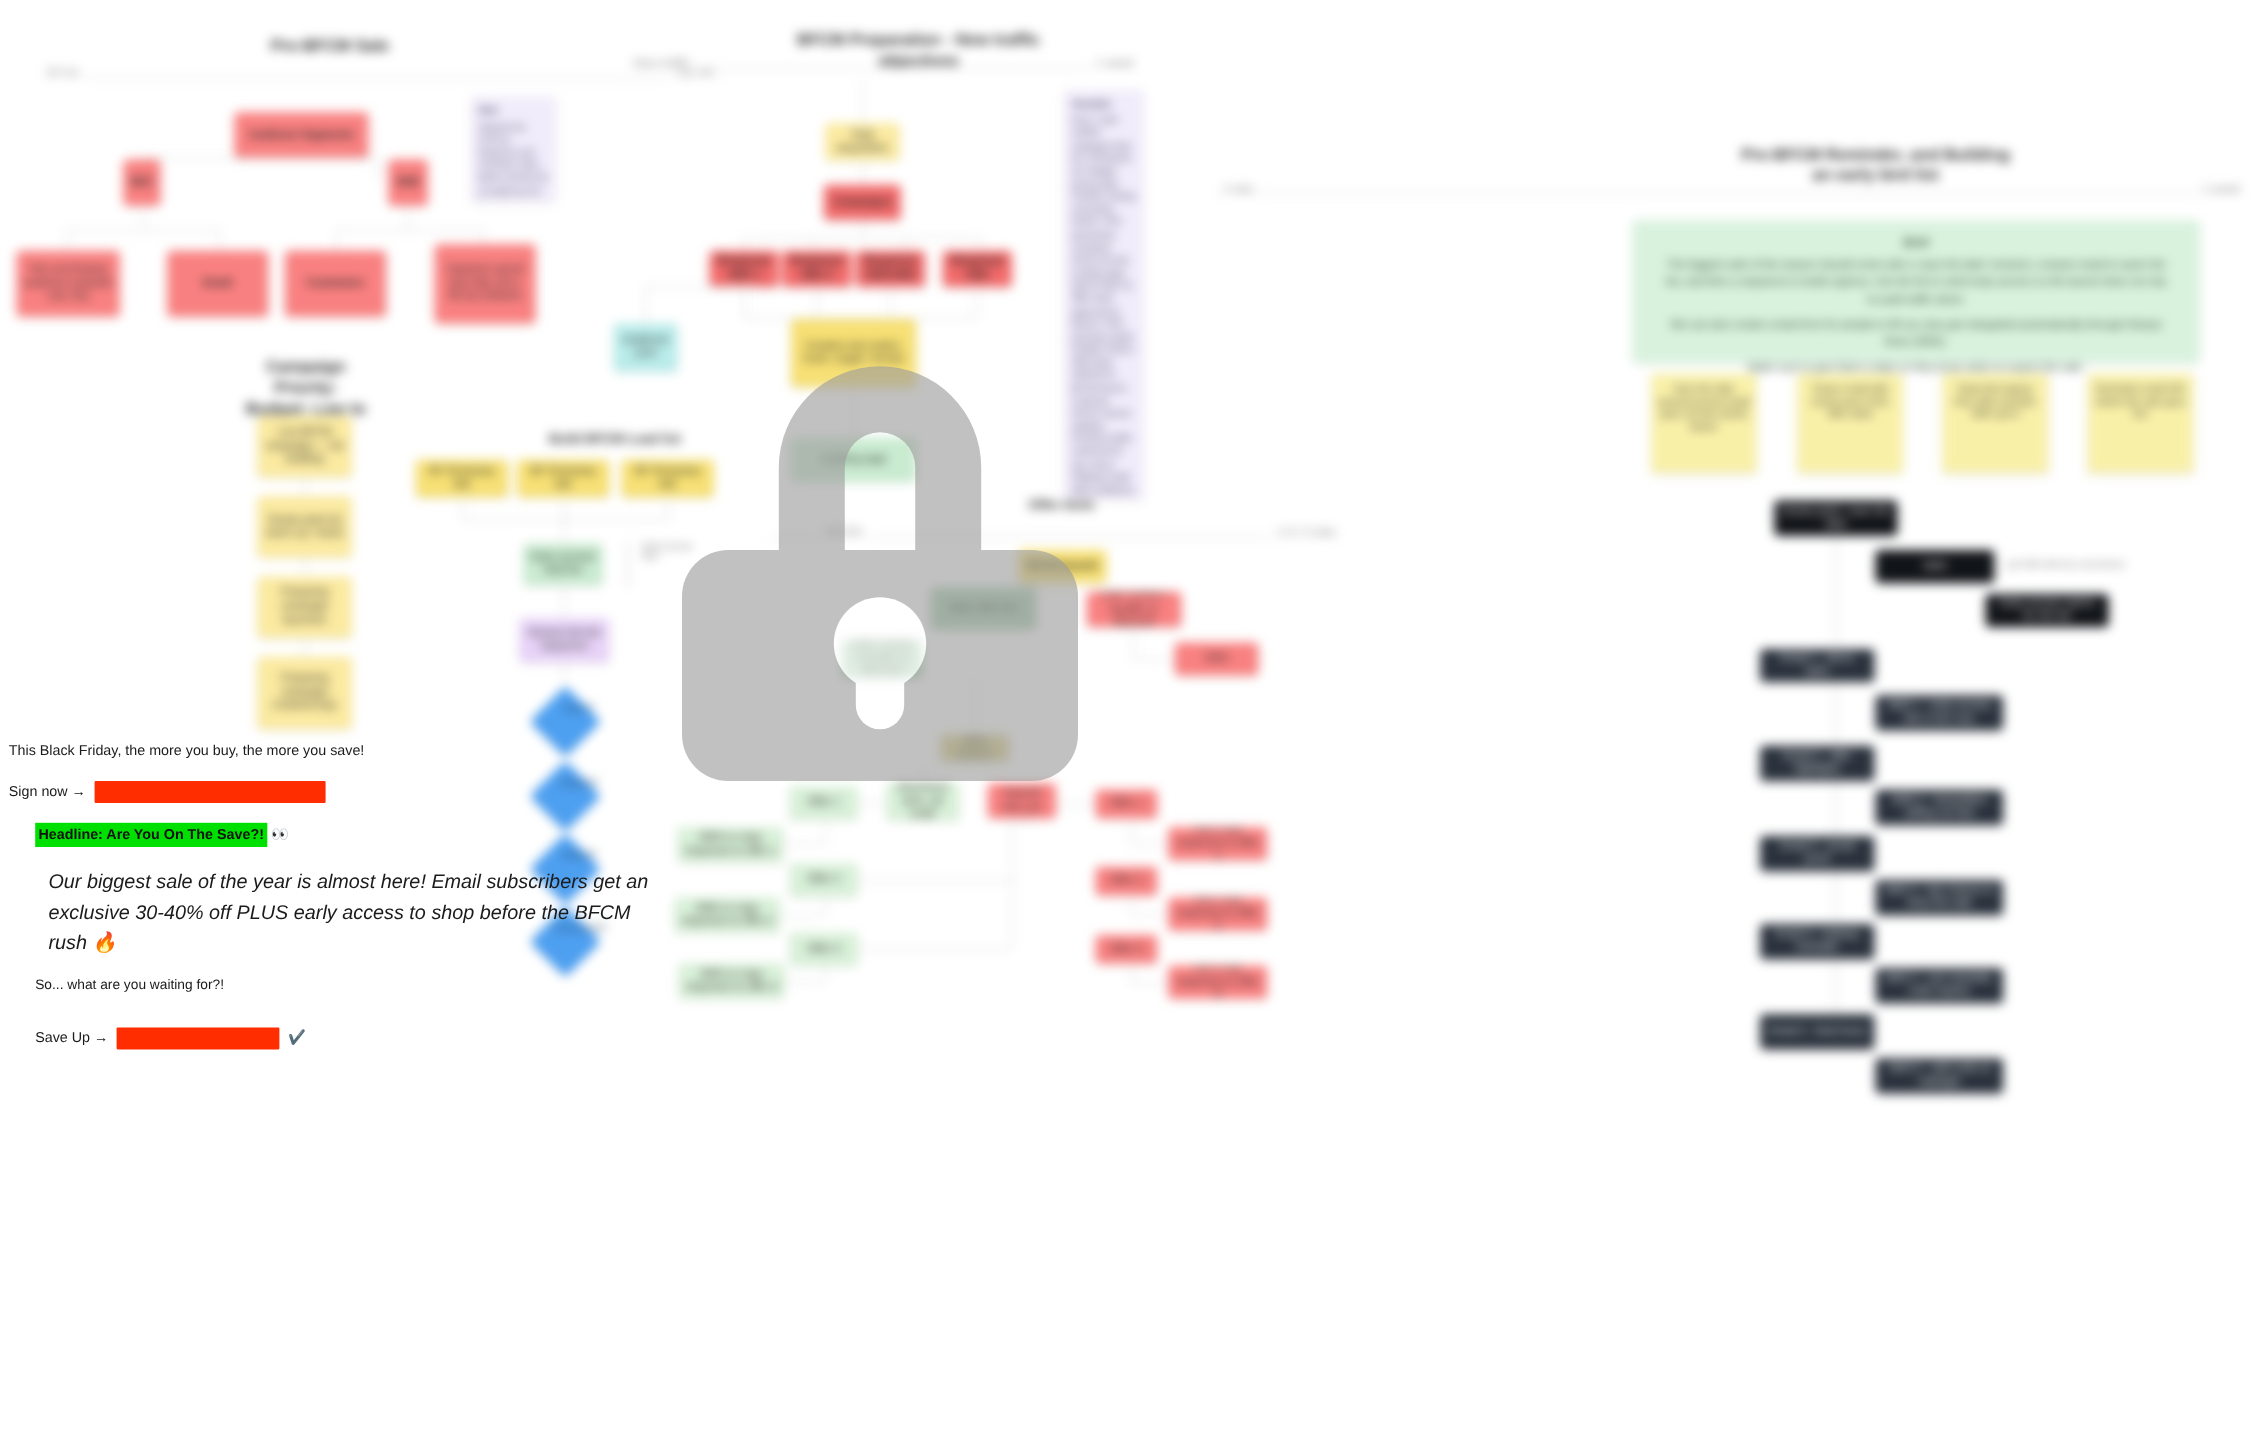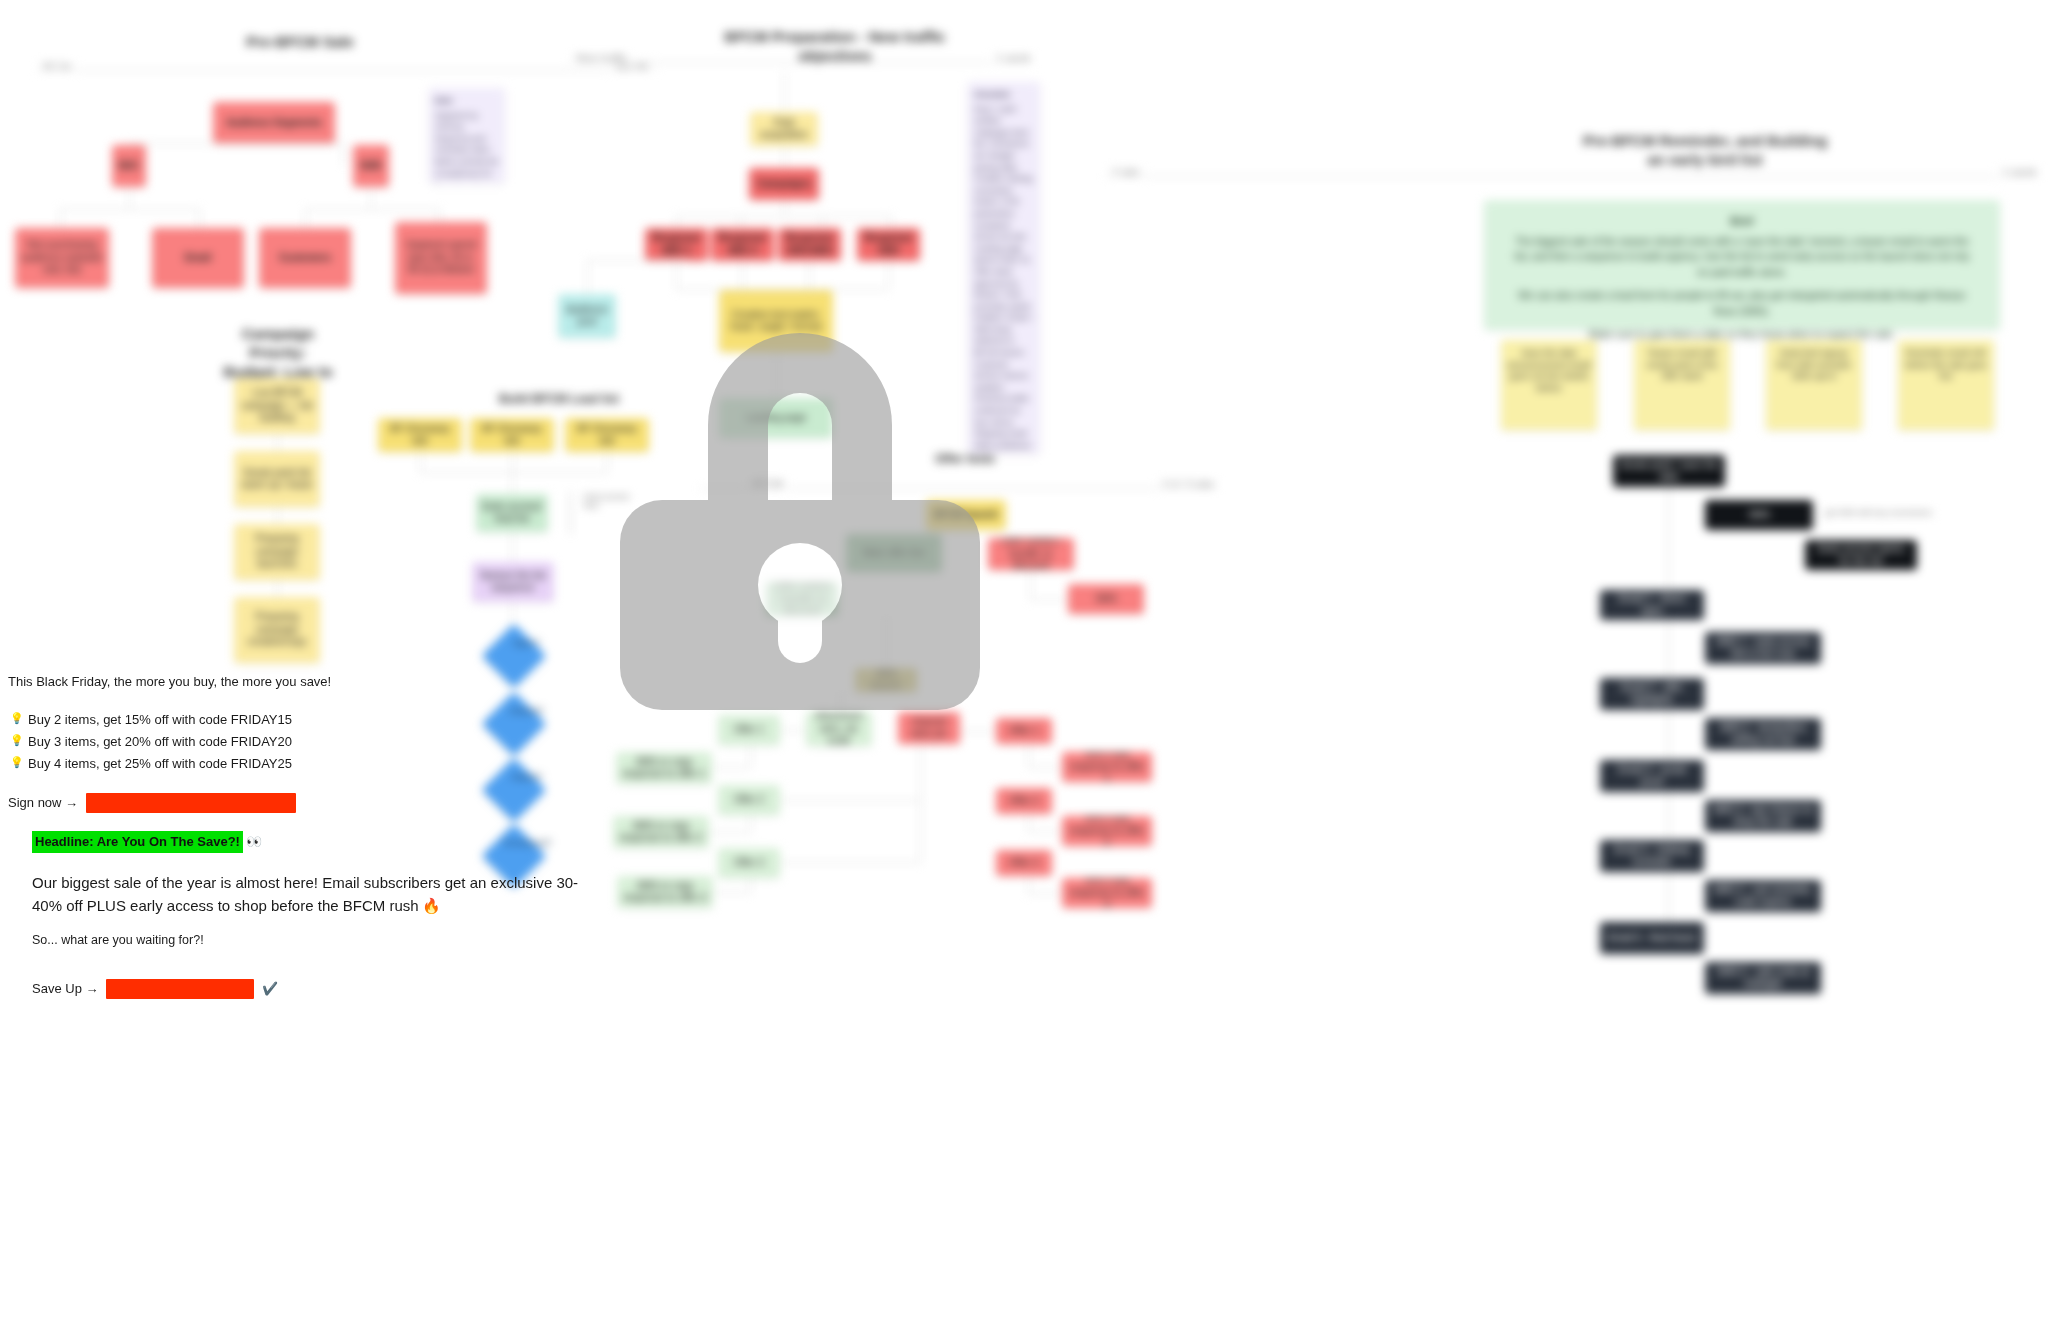--- a/index.html
+++ b/index.html
@@ -408,34 +408,29 @@
     <div class="edge v" style="left:1668px; top:487px; height:105px; background:#ccc;"></div>
     <div class="edge v" style="left:1668px; top:620px; height:58px; background:#ccc;"></div>
     <div class="edge v" style="left:1668px; top:710px; height:50px; background:#ccc;"></div>
     <div class="edge v" style="left:1668px; top:792px; height:48px; background:#ccc;"></div>
     <div class="edge v" style="left:1668px; top:872px; height:50px; background:#ccc;"></div>
 
   </div>
 
   <div id="copyblock">
     <p>This Black Friday, the more you buy, the more you save!</p>
-    <ul>
-      <li>Buy 2 items, get 15% off with code FRIDAY15</li>
-      <li>Buy 3 items, get 20% off with code FRIDAY20</li>
-      <li>Buy 4 items, get 25% off with code FRIDAY25</li>
-    </ul>
     <div class="cta-row">
       <span class="lbl">Sign now →</span>
       <span class="redbar" style="width:210px"></span>
     </div>
     <p>
       <span class="hl" style="margin-left:24px">Headline: Are You On The Save?!</span>
       <span class="emoji">👀</span>
     </p>
-    <p style="margin-left:24px; margin-bottom:14px; max-width:552px; font-size:15px;">Our biggest sale of the year is almost here! Email subscribers get an exclusive 30-40% off PLUS early access to shop before the BFCM rush 🔥</p>
+    <p style="margin-left:36px; margin-bottom:14px; max-width:552px; font-size:18px;font-style:italic;">Our biggest sale of the year is almost here! Email subscribers get an exclusive 30-40% off PLUS early access to shop before the BFCM rush 🔥</p>
     <p style="margin-left:24px; margin-bottom:28px; font-size:12.5px;">So... what are you waiting for?!</p>
     <div class="cta-row" style="margin-left:24px">
       <span class="lbl">Save Up →</span>
       <span class="redbar" style="width:148px"></span>
       <span class="emoji">✔️</span>
     </div>
   </div>
 
   <div id="lock">
     <svg viewBox="0 0 380 410" xmlns="http://www.w3.org/2000/svg" aria-hidden="true">

